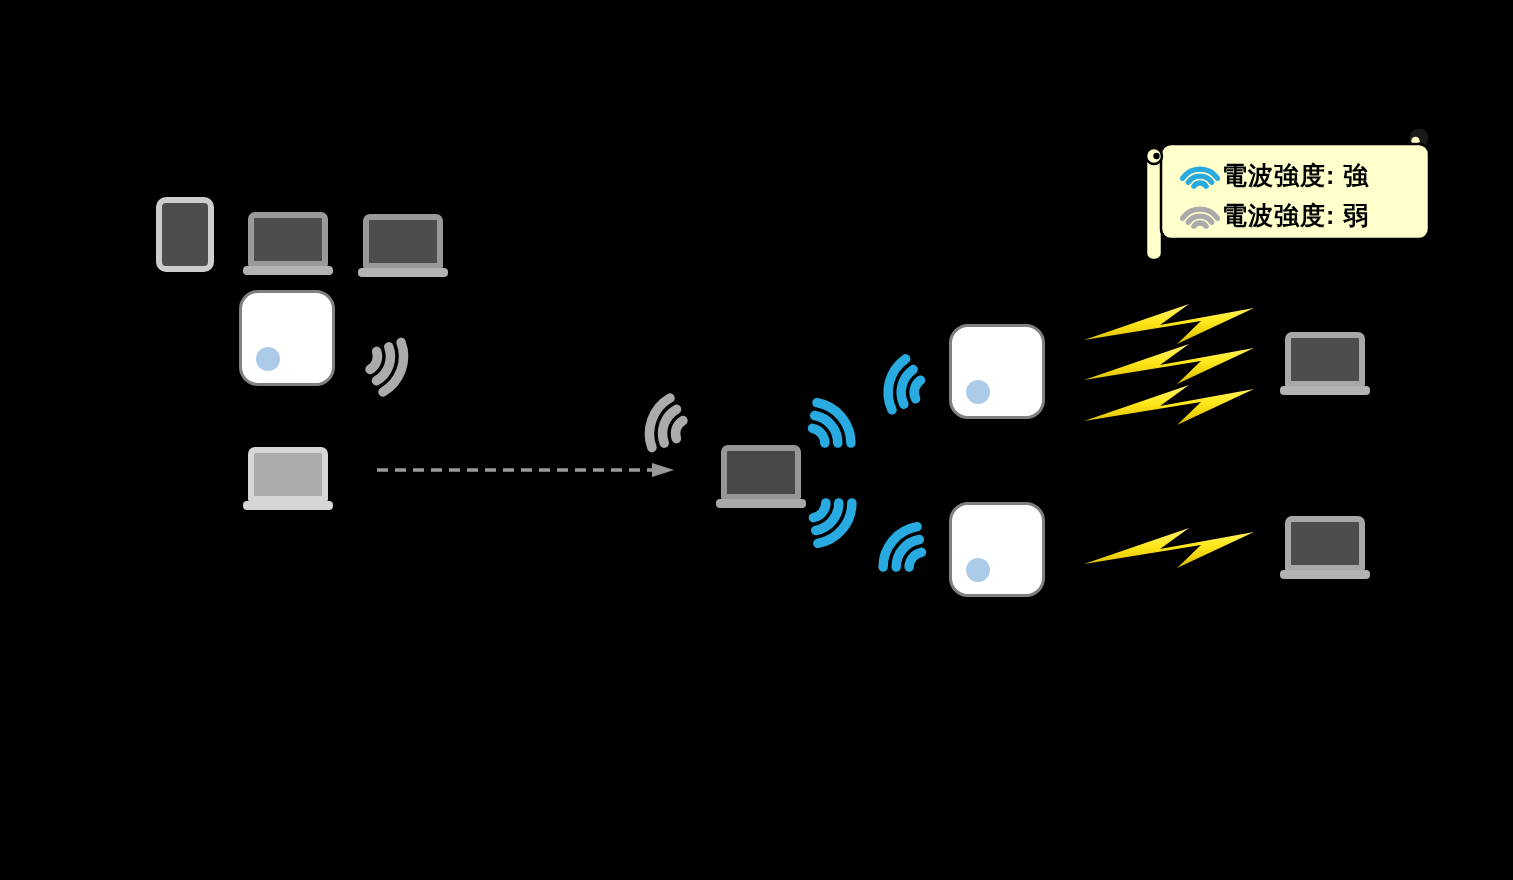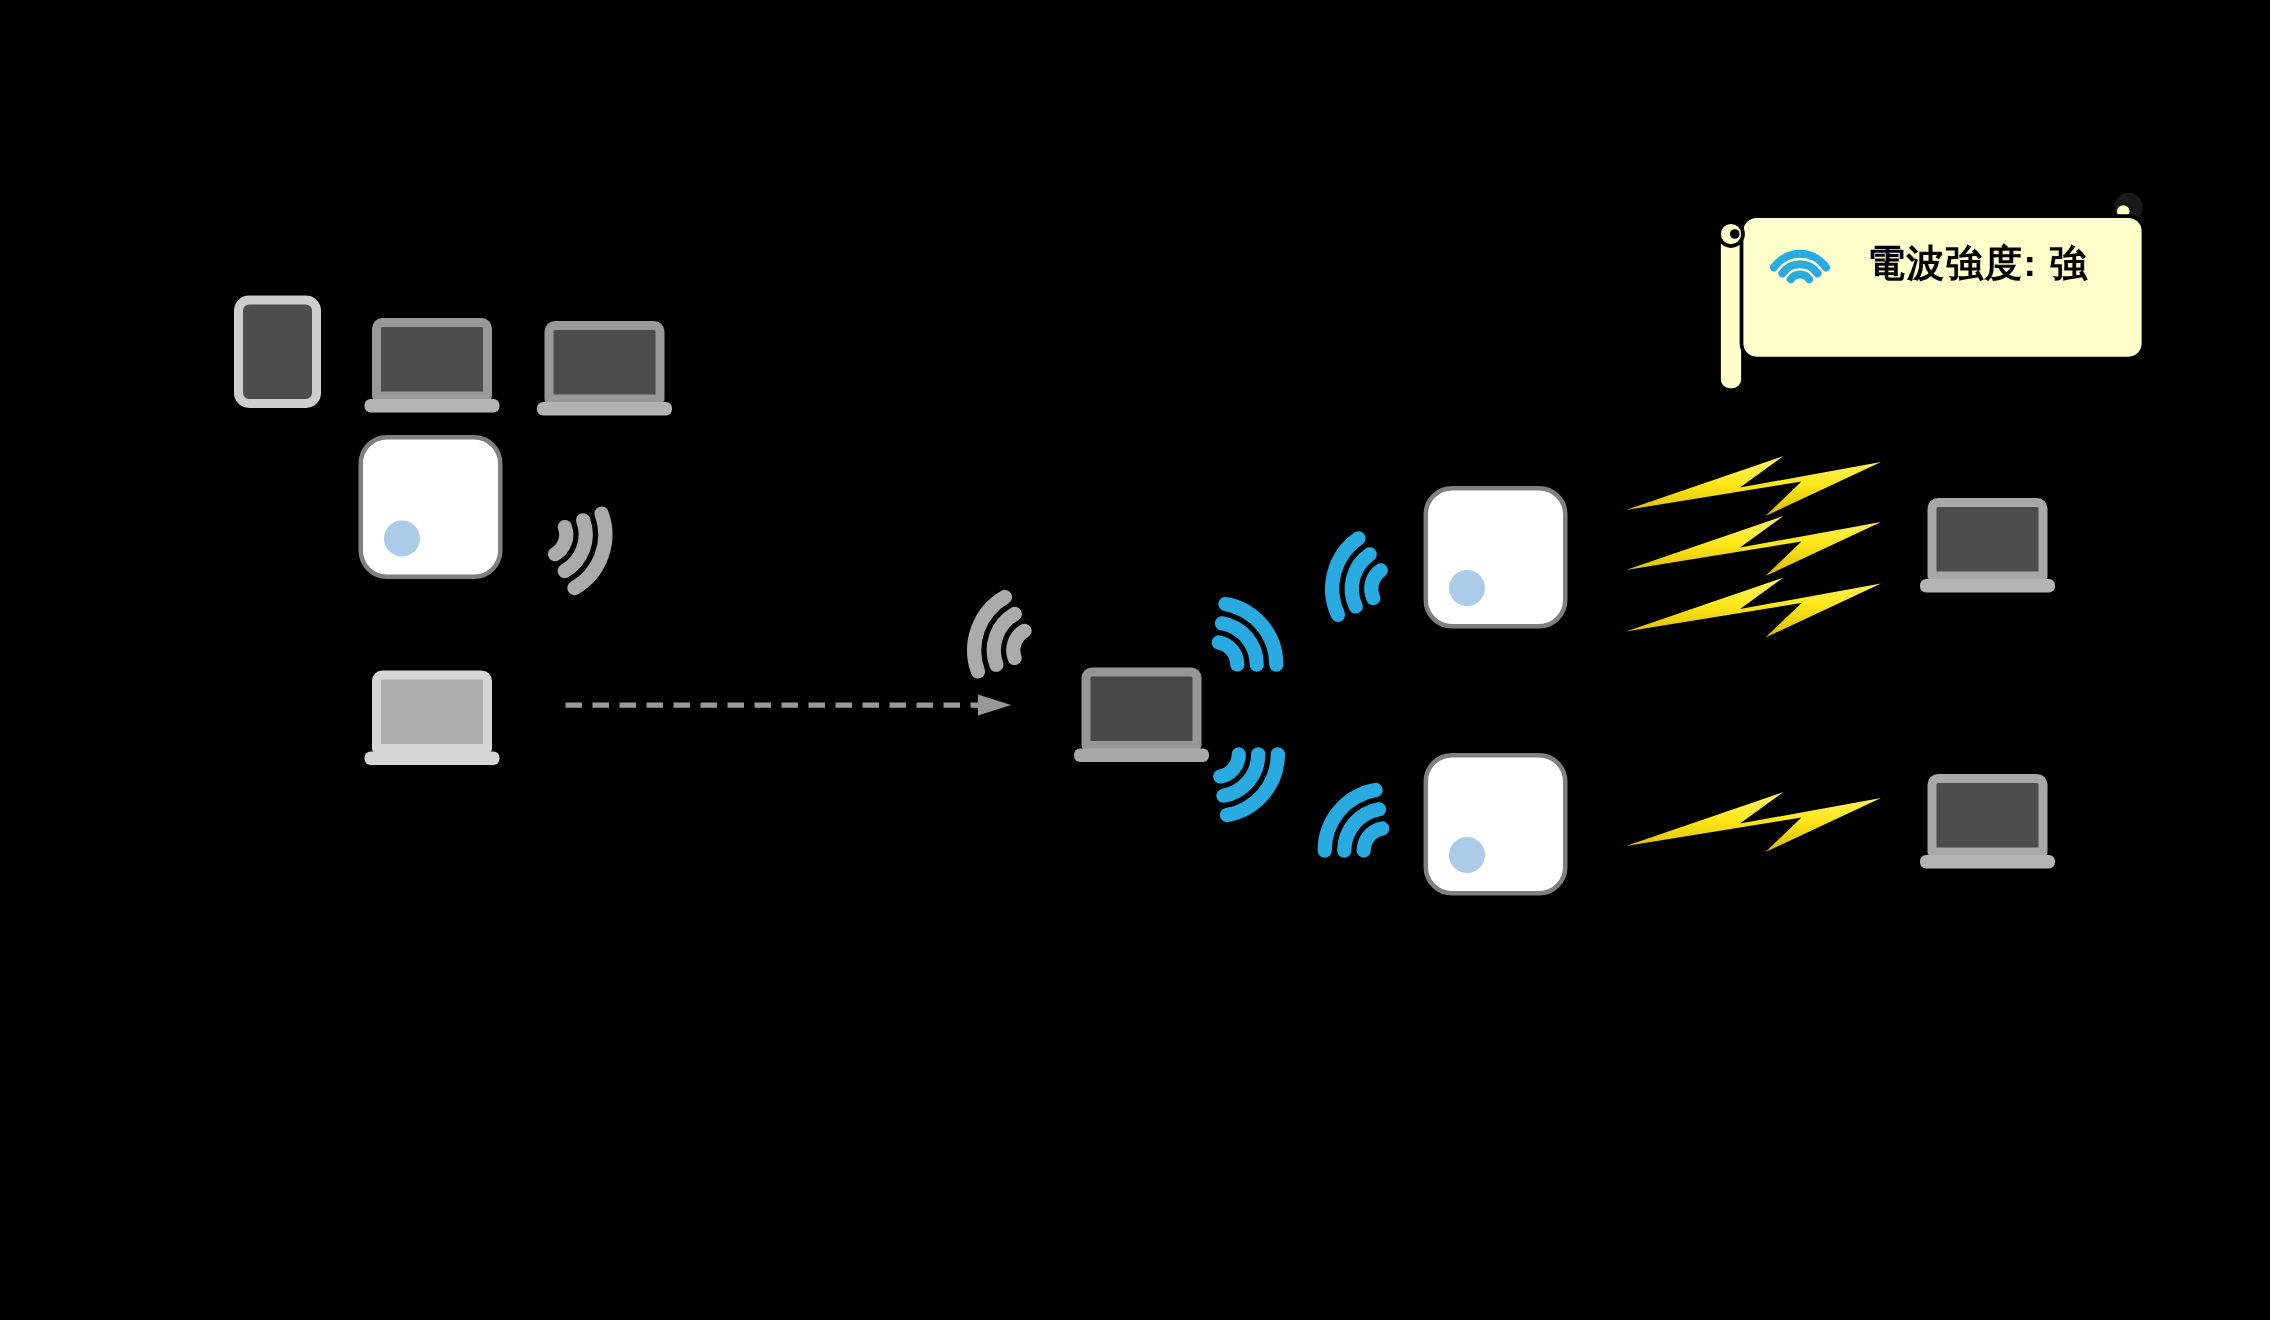--- a/index.html
+++ b/index.html
@@ -37,21 +37,21 @@
   .fan.gray path{stroke:#ABABAB;}
   .fan.blue path{stroke:#29ABE2;}
   
   .move-arrow{position:absolute;left:374px;top:459px;}
   
   .bolt{position:absolute;}
   
   .legend{position:absolute;left:1142px;top:124px;width:292px;height:145px;}
   .legend-bg{position:absolute;left:0;top:0;}
   .legend-row{
-    position:absolute;left:38px;height:36px;display:flex;align-items:center;gap:25px;
+    position:absolute;left:38px;height:36px;display:flex;align-items:center;gap:2px;
   }
   .legend-row .label{
     font-size:25px;font-weight:bold;color:#000;white-space:nowrap;letter-spacing:1px;
   }
   .wifi-mini path{fill:none;stroke-width:8.5;stroke-linecap:round;}
   .wifi-mini.strong path{stroke:#29ABE2;}
   .wifi-mini.weak path{stroke:#AAAAAA;}
 </style>
 </head>
 <body>
@@ -169,15 +169,23 @@
       <circle cx="14.5" cy="32" r="3.2" fill="#000000"></circle>
     </svg>
     <div class="legend-row" style="top:33px;">
       <svg class="wifi-mini strong" width="40" height="33" viewBox="0 0 64 52">
         <path d="M22.2 43.1 A12 12 0 0 1 41.8 43.1"></path>
         <path d="M13.2 36.8 A23 23 0 0 1 50.8 36.8"></path>
         <path d="M4.1 30.5 A34 34 0 0 1 59.9 30.5"></path>
       </svg>
       <span class="label">電波強度: 強</span>
     </div>
+    <div class="legend-row" style="top:73px;">
+      <svg class="wifi-mini weak" width="40" height="33" viewBox="0 0 64 52">
+        <path d="M22.2 43.1 A12 12 0 0 1 41.8 43.1"></path>
+        <path d="M13.2 36.8 A23 23 0 0 1 50.8 36.8"></path>
+        <path d="M4.1 30.5 A34 34 0 0 1 59.9 30.5"></path>
+      </svg>
+      <span class="label">電波強度: 弱</span>
+    </div>
   </div>
 
 </div>
 
 </body></html>

